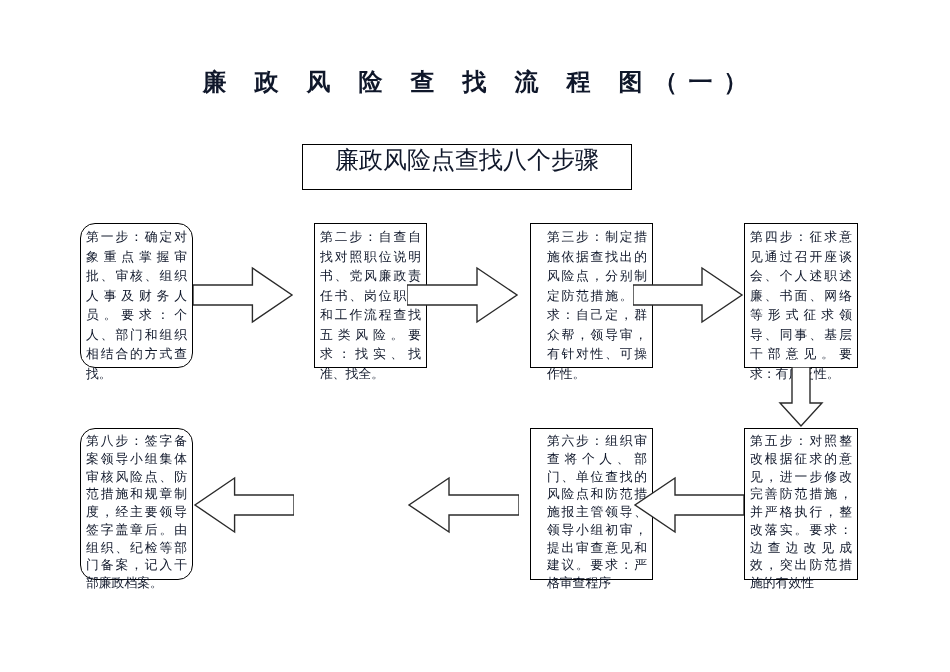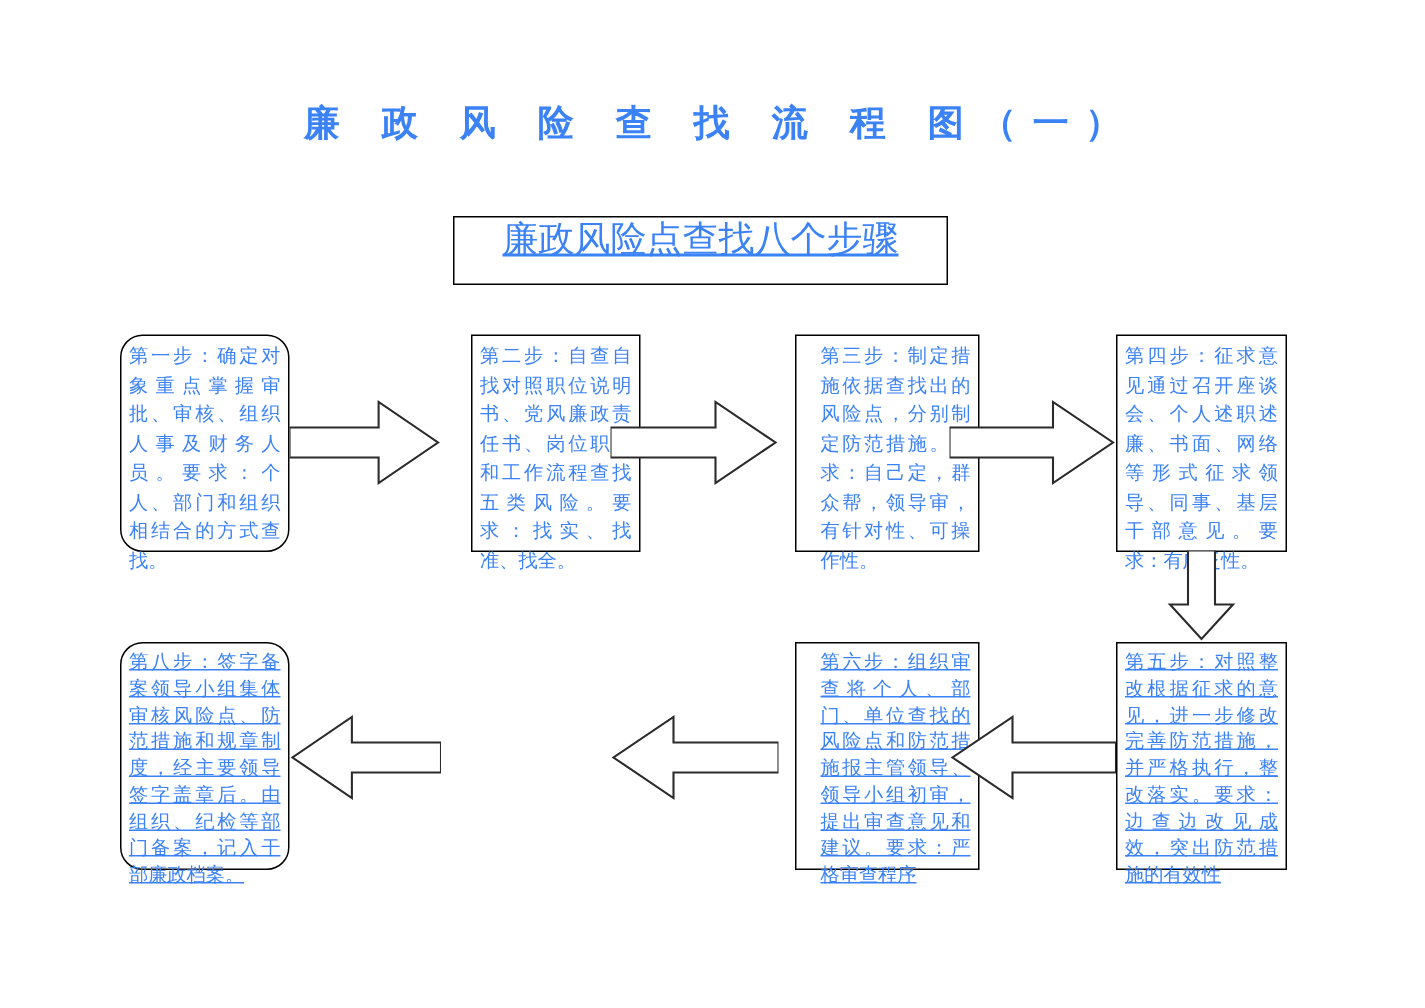--- a/index.html
+++ b/index.html
@@ -6,21 +6,21 @@
     margin: 0;
     padding: 0;
     background: #ffffff;
   }
   .canvas {
     position: relative;
     width: 950px;
     height: 672px;
     background: #ffffff;
     font-family: "Liberation Serif", "DejaVu Serif", serif;
-    color: #3b82f6;
+    color: #0f172a;
     overflow: hidden;
   }
   .title {
     position: absolute;
     left: 0;
     right: 0;
     top: 66px;
     margin: 0;
     text-align: center;
     font-size: 24px;
@@ -37,36 +37,35 @@
     height: 46px;
     border: 1.5px solid #000000;
     box-sizing: border-box;
     text-align: center;
   }
   .subtitle-box .subtitle-text {
     display: block;
     font-size: 24px;
     line-height: 31px;
     white-space: nowrap;
-    text-decoration: underline;
   }
   .step {
     position: absolute;
     box-sizing: border-box;
     border: 1.5px solid #000000;
     background: #ffffff;
     padding: 4px 5px 0 5px;
     font-size: 12.8px;
     text-align: justify;
     text-justify: inter-ideograph;
     word-break: break-all;
     overflow: visible;
   }
   .row1 { top: 223px; height: 145px; line-height: 19.5px; }
-  .row2 { top: 428px; height: 152px; line-height: 17.75px; text-decoration: underline; }
+  .row2 { top: 428px; height: 152px; line-height: 17.75px; }
   .col1 { left: 80px;  width: 113px; border-radius: 15px; }
   .col2 { left: 294px; width: 113px; margin-left: 20px; }
   .col3 { left: 530px; width: 123px; padding-left: 16px; }
   .col4 { left: 744px; width: 114px; }
   .arrow {
     position: absolute;
   }
   .arrow svg {
     display: block;
     width: 100%;

